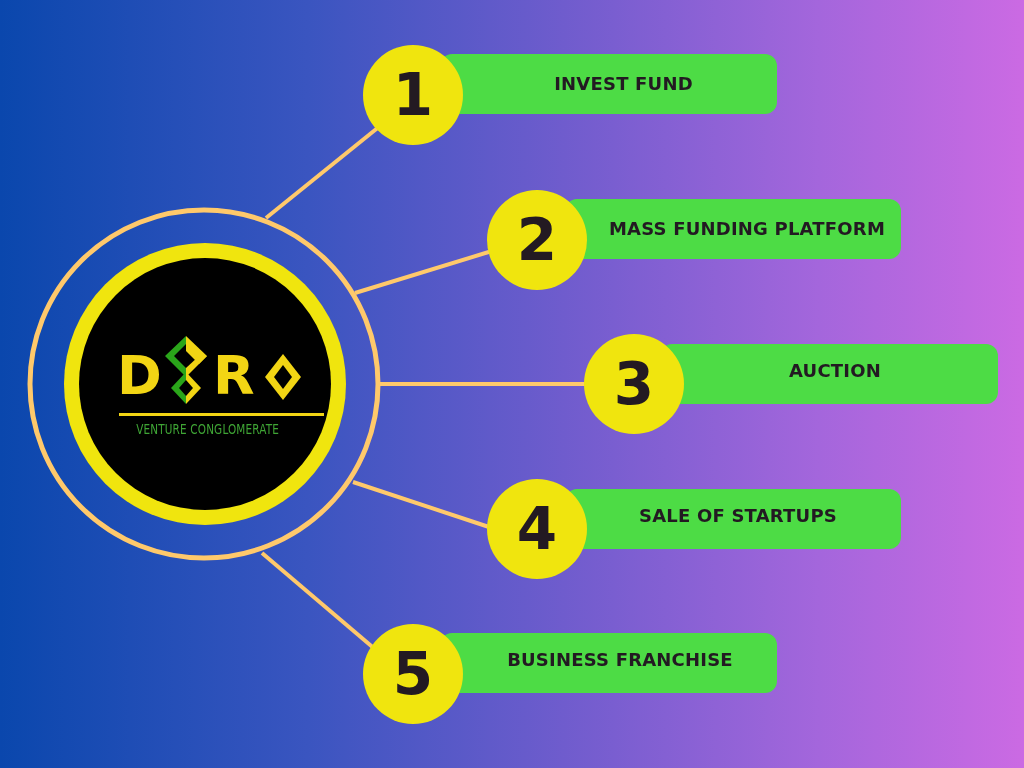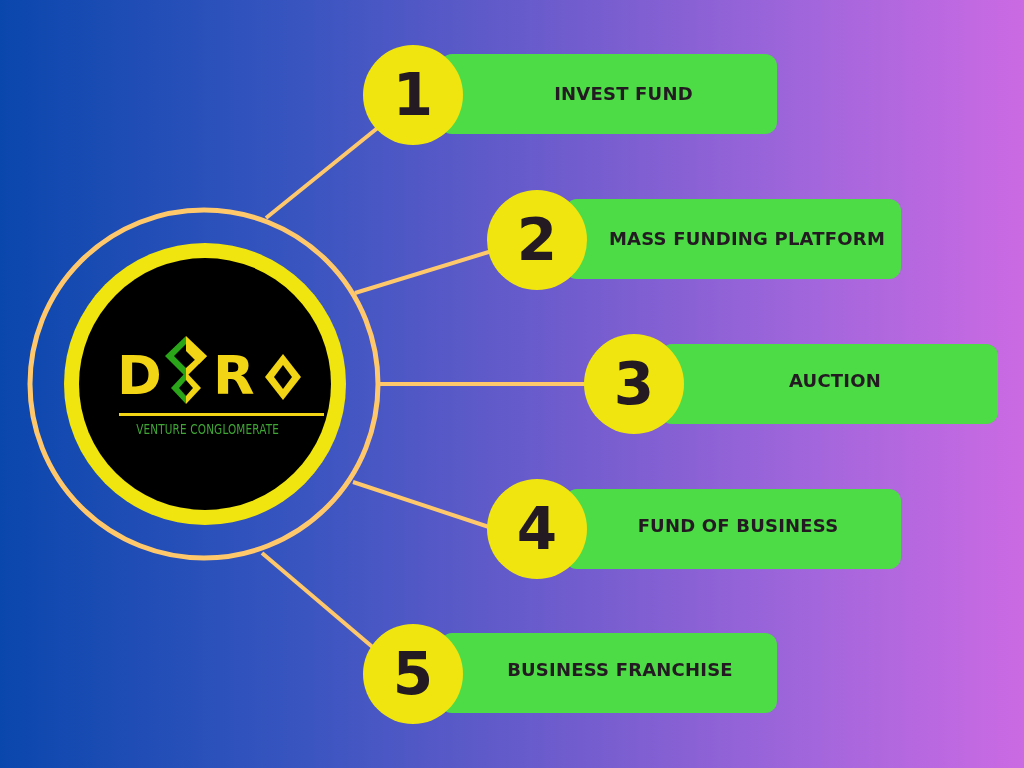--- a/index.html
+++ b/index.html
@@ -27,21 +27,21 @@
     .logo-rule {
       position: absolute; left: 40px; top: 155px; width: 205px; height: 3px; background: #f2d514;
     }
     .logo-tagline {
       position: absolute; left: 40px; top: 163px; width: 206px;
       font-family: "DejaVu Sans Condensed", "DejaVu Sans", sans-serif;
       font-size: 13.5px; color: #3fa535; letter-spacing: 0.2px; white-space: nowrap;
       text-align: center; transform: scaleX(0.86); transform-origin: left center;
     }
     .card {
-      position: absolute; height: 80px; background: #4ddc45; border-radius: 12px;
+      position: absolute; height: 60px; background: #4ddc45; border-radius: 12px;
       display: flex; align-items: center; justify-content: center;
     }
     .card-label {
       font-family: "DejaVu Sans", sans-serif; font-weight: bold; font-size: 18px;
       color: #231a22; text-align: center; line-height: 20px; letter-spacing: 0.2px;
     }
     .badge {
       position: absolute; width: 100px; height: 100px; border-radius: 50%;
       background: #f0e50e; display: flex; align-items: center; justify-content: center;
     }
@@ -103,21 +103,21 @@
 </div>
 
 <div class="card" style="left:660px; top:344px; width:338px;">
   <span class="card-label" style="margin-left:12px; margin-top:-6px;">AUCTION</span>
 </div>
 <div class="badge" style="left:584px; top:334px;">
   <span class="badge-num">3</span>
 </div>
 
 <div class="card" style="left:565px; top:489px; width:336px;">
-  <span class="card-label" style="margin-left:10px; margin-top:-6px;">FUND OF BUSINESS</span>
+  <span class="card-label" style="margin-left:10px; margin-top:-6px;">SALE OF STARTUPS</span>
 </div>
 <div class="badge" style="left:487px; top:479px;">
   <span class="badge-num">4</span>
 </div>
 
 <div class="card" style="left:440px; top:633px; width:337px;">
   <span class="card-label" style="margin-left:23px; margin-top:-6px;">BUSINESS FRANCHISE</span>
 </div>
 <div class="badge" style="left:363px; top:624px;">
   <span class="badge-num">5</span>

